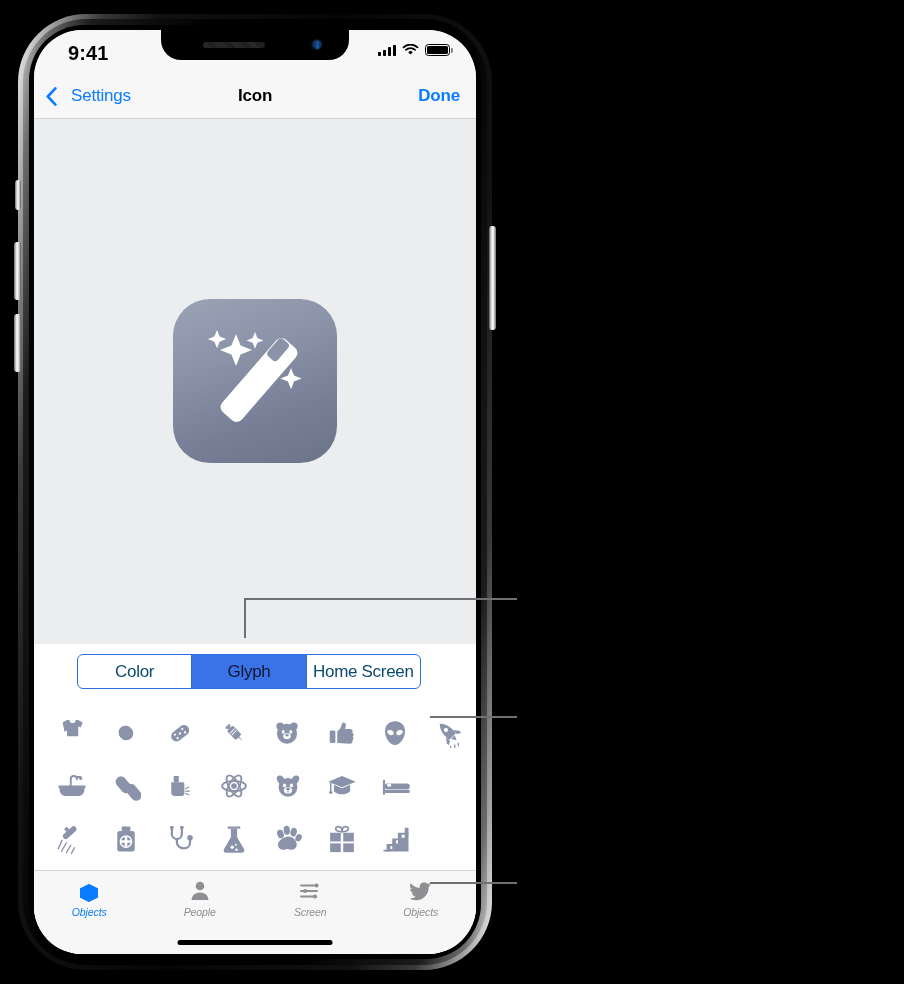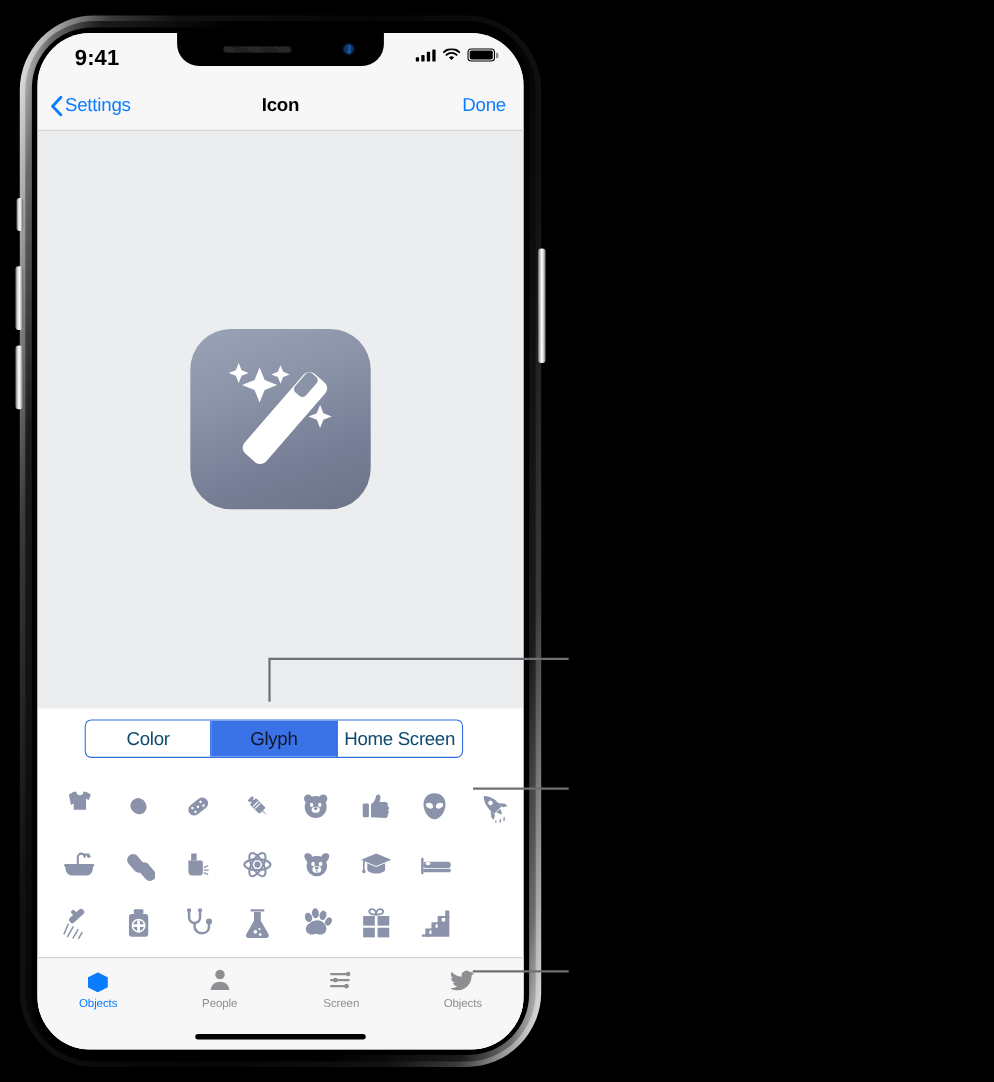--- a/index.html
+++ b/index.html
@@ -46,27 +46,27 @@
   .bars i{display:block;width:3px;background:#000;border-radius:.8px;}
   .bars i:nth-child(1){height:4px}.bars i:nth-child(2){height:6.5px}
   .bars i:nth-child(3){height:9px}.bars i:nth-child(4){height:11.5px}
   .batt{width:25px;height:12px;border:1.6px solid #000;border-radius:3.5px;position:relative;padding:1.4px;box-sizing:border-box;}
   .batt:after{content:"";position:absolute;right:-3.6px;top:3.4px;width:2px;height:4.6px;border-radius:0 1.4px 1.4px 0;background:rgba(0,0,0,.45);}
   .batt i{display:block;width:100%;height:100%;background:#000;border-radius:1.6px;}
 
   
   .navbar{position:absolute;top:44px;left:0;right:0;height:44px;background:#f7f7f7;
     border-bottom:.5px solid #d2d2d4;z-index:20;}
-  .nav-back{position:absolute;left:12px;top:0;height:44px;display:flex;align-items:center;gap:2px;cursor:pointer;}
+  .nav-back{position:absolute;left:12px;top:0;height:44px;display:flex;align-items:center;gap:14px;cursor:pointer;}
   .chev{width:11px;height:19px;flex:0 0 auto;}
   .nav-back-label{font-size:17px;color:#0a7cff;letter-spacing:-.2px;}
   .nav-title{position:absolute;left:0;right:0;top:0;height:44px;display:flex;align-items:center;justify-content:center;
     font-size:17px;font-weight:700;color:#000;letter-spacing:-.2px;}
   .nav-done{position:absolute;right:16px;top:0;height:44px;display:flex;align-items:center;
-    font-size:17px;font-weight:400;color:#0a7cff;letter-spacing:-.2px;cursor:pointer;}
+    font-size:17px;font-weight:700;color:#0a7cff;letter-spacing:-.2px;cursor:pointer;}
 
   
   .preview{position:absolute;top:88px;left:0;right:0;height:526px;background:#ebedee;
     display:flex;align-items:center;justify-content:center;}
   .app-icon{width:164px;height:164px;border-radius:37px;position:relative;
     background:linear-gradient(160deg,#9aa3b6 0%,#8b93a8 35%,#767f96 70%,#6c7488 100%);}
 
   
   .sheet{position:absolute;left:0;right:0;top:614px;bottom:0;background:#fff;}
 
@@ -81,21 +81,21 @@
   .grid{position:absolute;left:0;right:0;top:62px;height:182px;}
   .grow{display:flex;height:53px;align-items:center;padding-left:11px;box-sizing:border-box;}
   .gcell{width:54px;height:53px;display:flex;align-items:center;justify-content:center;cursor:pointer;}
   .gcell svg{display:block;}
 
   
   .tabbar{position:absolute;left:0;right:0;bottom:0;height:84px;background:#f7f7f7;
     border-top:.5px solid #d2d2d4;display:flex;padding-top:8px;box-sizing:border-box;}
   .tab{flex:1;display:flex;flex-direction:column;align-items:center;gap:3px;cursor:pointer;color:#8e8e93;}
   .tab.on{color:#0a7cff;}
-  .tab .tlabel{font-size:10.5px;letter-spacing:-.1px;}
+  .tab .tlabel{font-size:10.5px;letter-spacing:-.1px;font-style:italic;}
   .home-ind{position:absolute;left:50%;transform:translateX(-50%);bottom:9px;width:155px;height:5px;
     border-radius:3px;background:#000;}
 
   
   .callout{position:absolute;stroke:#6e7073;fill:none;stroke-width:2;}
 </style>
 </head>
 <body>
 
 <div id="device">

